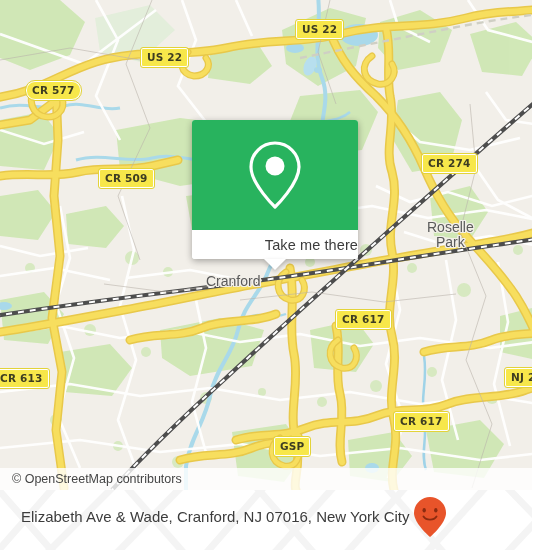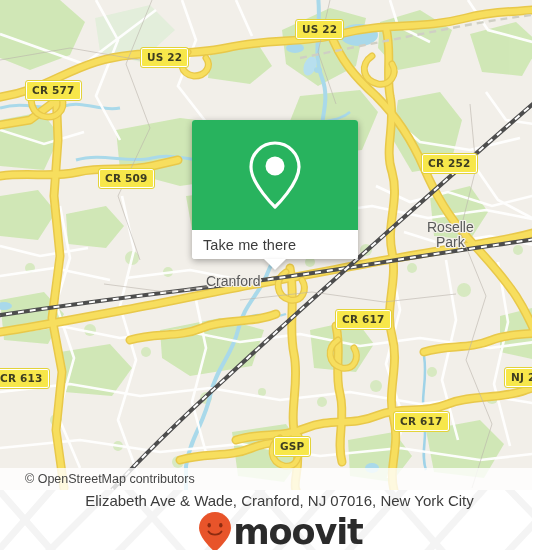--- a/index.html
+++ b/index.html
@@ -84,21 +84,21 @@
     display: flex;
     align-items: center;
     justify-content: center;
   }
   #popup-label-bar {
     height: 29px;
     background: #ffffff;
     border-radius: 0 0 3px 3px;
     display: flex;
     align-items: center;
-    justify-content: flex-start;
+    justify-content: flex-end;
     padding-left: 11px;
   }
   #popup-label-bar span {
     color: #3c3c3c;
     font-size: 14.5px;
     letter-spacing: .1px;
   }
   #popup-tail {
     position: absolute;
     left: 50%;
@@ -115,21 +115,21 @@
   #attribution {
     position: absolute;
     left: 0;
     bottom: 0;
     width: 100%;
     height: 22px;
     background: rgba(255,255,255,.80);
     display: flex;
     align-items: center;
     box-sizing: border-box;
-    padding-left: 25px;
+    padding-left: 12px;
   }
   #attribution span {
     color: #454545;
     font-size: 12.5px;
   }
 
   
   #footer {
     position: absolute;
     left: 0;
@@ -145,21 +145,20 @@
     width: 550px; height: 60px;
     opacity: 1;
   }
   #footer-inner {
     position: relative;
     display: flex;
     align-items: center;
     height: 60px;
     padding: 0 12px 7px 21px;
     box-sizing: border-box;
-    flex-direction: column;
   }
   #footer-address {
     color: #3c3c3c;
     font-size: 15px;
     line-height: 21px;
     max-width: 390px;
     flex: 1 1 auto;
   }
   #moovit-logo {
     display: flex;
@@ -377,23 +376,23 @@
         <path d="M330,0 L318,52 L336,104"></path>
         <path d="M470,104 L476,168 L460,232 L486,296 L466,360 L492,424 L472,488"></path>
         <path d="M0,60 L70,48 L140,60"></path>
         <path d="M240,300 L312,292 L384,302 L456,294"></path>
         <path d="M104,284 L166,292 L228,284"></path>
       </g>
     </svg>
 
     <div class="shield" style="left:296px;top:20px;">US 22</div>
     <div class="shield" style="left:141px;top:48px;">US 22</div>
-    <div class="shield" style="left:26px;top:81px;">CR 577</div>
+    <div class="shield" style="left:26px;top:81px;border-radius:9px;">CR 577</div>
     <div class="shield" style="left:63px;top:169px;margin-left:36px;">CR 509</div>
-    <div class="shield" style="left:422px;top:154px;">CR 252</div>
+    <div class="shield" style="left:422px;top:154px;">CR 274</div>
     <div class="shield" style="left:336px;top:310px;">CR 617</div>
     <div class="shield" style="left:394px;top:412px;">CR 617</div>
     <div class="shield" style="left:505px;top:368px;">NJ 20</div>
     <div class="shield" style="left:-6px;top:369px;">CR 613</div>
     <div class="shield" style="left:259px;top:437px;margin-left:15px;">GSP</div>
 
     <div class="place-label" style="left:206px;top:274px;text-align:right;">Cranford</div>
     <div class="place-label" style="left:427px;top:220px;text-align:center;">Roselle
 Park</div>
 
@@ -435,18 +434,17 @@
     </svg>
     <div id="footer-inner">
       <div id="footer-address">Elizabeth Ave &amp; Wade, Cranford, NJ 07016, New York City</div>
       <div id="moovit-logo">
         <svg width="34" height="42" viewBox="0 0 34 42">
           <path d="M17,1 C8.2,1 1,8.2 1,17 C1,27.5 17,41 17,41 C17,41 33,27.5 33,17 C33,8.2 25.8,1 17,1 Z" fill="#e8542a"></path>
           <ellipse cx="11.2" cy="14.2" rx="1.7" ry="2.2" fill="#8c2b10"></ellipse>
           <ellipse cx="22.8" cy="14.2" rx="1.7" ry="2.2" fill="#8c2b10"></ellipse>
           <path d="M10.5,20.5 C13.2,24.6 20.8,24.6 23.5,20.5" fill="none" stroke="#8c2b10" stroke-width="1.9" stroke-linecap="round"></path>
         </svg>
-        <span id="moovit-wordmark">moovit</span>
       </div>
     </div>
   </div>
 
 </div>
 
 </body></html>

